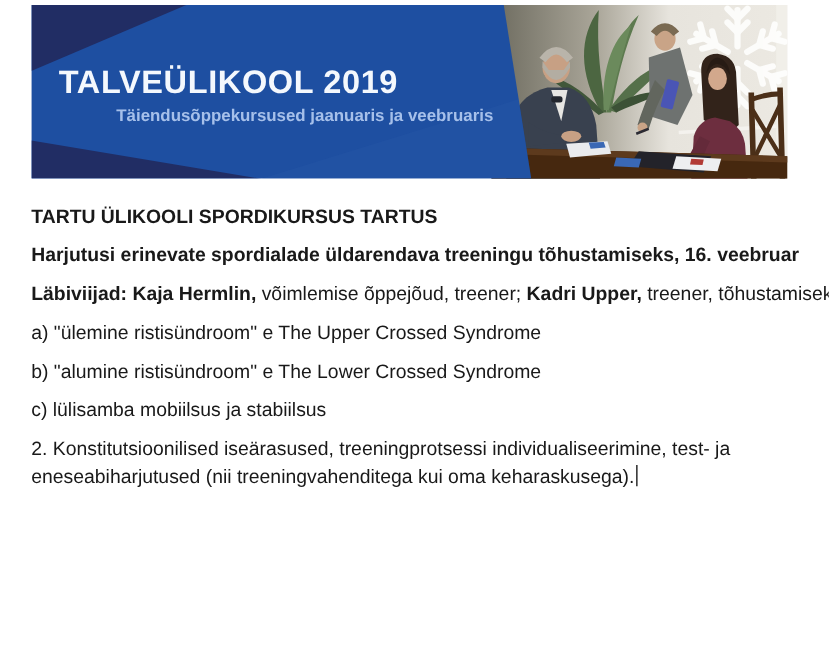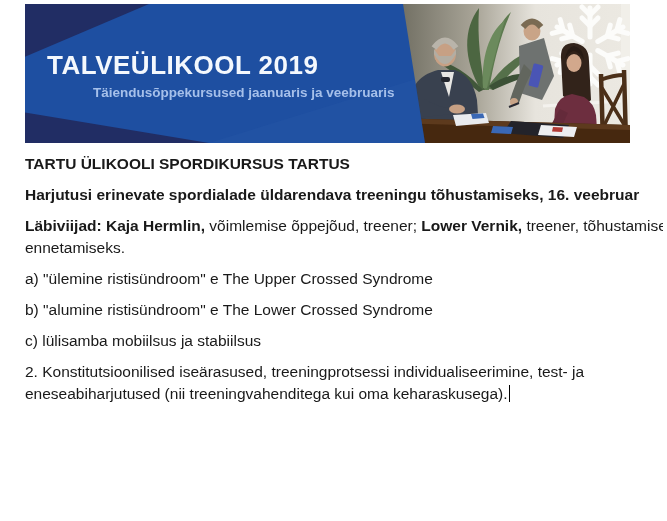--- a/index.html
+++ b/index.html
@@ -19,21 +19,21 @@
   .blue-tone{position:absolute;inset:0;background:#2c5cad;opacity:.25;clip-path:polygon(46% 100%,100% 100%,100% 52%);}
   .banner-title{
     position:absolute;left:22px;top:46px;font-size:26px;font-weight:700;
     color:#f4f8fd;letter-spacing:.5px;white-space:nowrap;
   }
   .banner-subtitle{
     position:absolute;left:23px;top:81px;font-size:13.5px;font-weight:700;
     color:#a6c0ea;white-space:nowrap;margin-left:45px;
   }
   
-  .doc-body{position:absolute;left:25px;top:150px;width:630px;font-size:15.5px;cursor:text;}
+  .doc-body{position:absolute;left:25px;top:160px;width:630px;font-size:15.5px;cursor:text;}
   .para{margin-top:9px;}
   .para:first-child{margin-top:3px;}
   .para .line{line-height:22px;min-height:22px;white-space:nowrap;}
   .b{font-weight:700;}
   .cursor{
     display:inline-block;width:1.5px;height:17px;background:#000;
     vertical-align:-3px;margin-left:1px;animation:blink 1.1s step-end infinite;
   }
   @keyframes blink{50%{opacity:0;}}
 </style>
@@ -172,22 +172,21 @@
   </div>
 
   <div class="doc-body" id="doc-body">
       <div class="para">
         <div class="line"><span class="b">TARTU ÜLIKOOLI SPORDIKURSUS TARTUS</span></div>
       </div>
       <div class="para">
         <div class="line"><span class="b">Harjutusi erinevate spordialade üldarendava treeningu tõhustamiseks, 16. veebruar</span></div>
       </div>
       <div class="para">
-        <div class="line"><span class="b">Läbiviijad: Kaja Hermlin,</span><span> võimlemise õppejõud, treener; </span><span class="b">Lower Vernik,</span><span> treener, tõhustamiseks</span></div>
-        <div class="line"><span>ennetamiseks.</span></div>
+        <div class="line"><span class="b">Läbiviijad: Kaja Hermlin,</span><span> võimlemise õppejõud, treener; </span><span class="b">Kadri Upper,</span><span> treener, tõhustamiseks</span></div>
       </div>
       <div class="para">
         <div class="line"><span>a) "ülemine ristisündroom" e The Upper Crossed Syndrome</span></div>
       </div>
       <div class="para">
         <div class="line"><span>b) "alumine ristisündroom" e The Lower Crossed Syndrome</span></div>
       </div>
       <div class="para">
         <div class="line"><span>c) lülisamba mobiilsus ja stabiilsus</span></div>
       </div>

